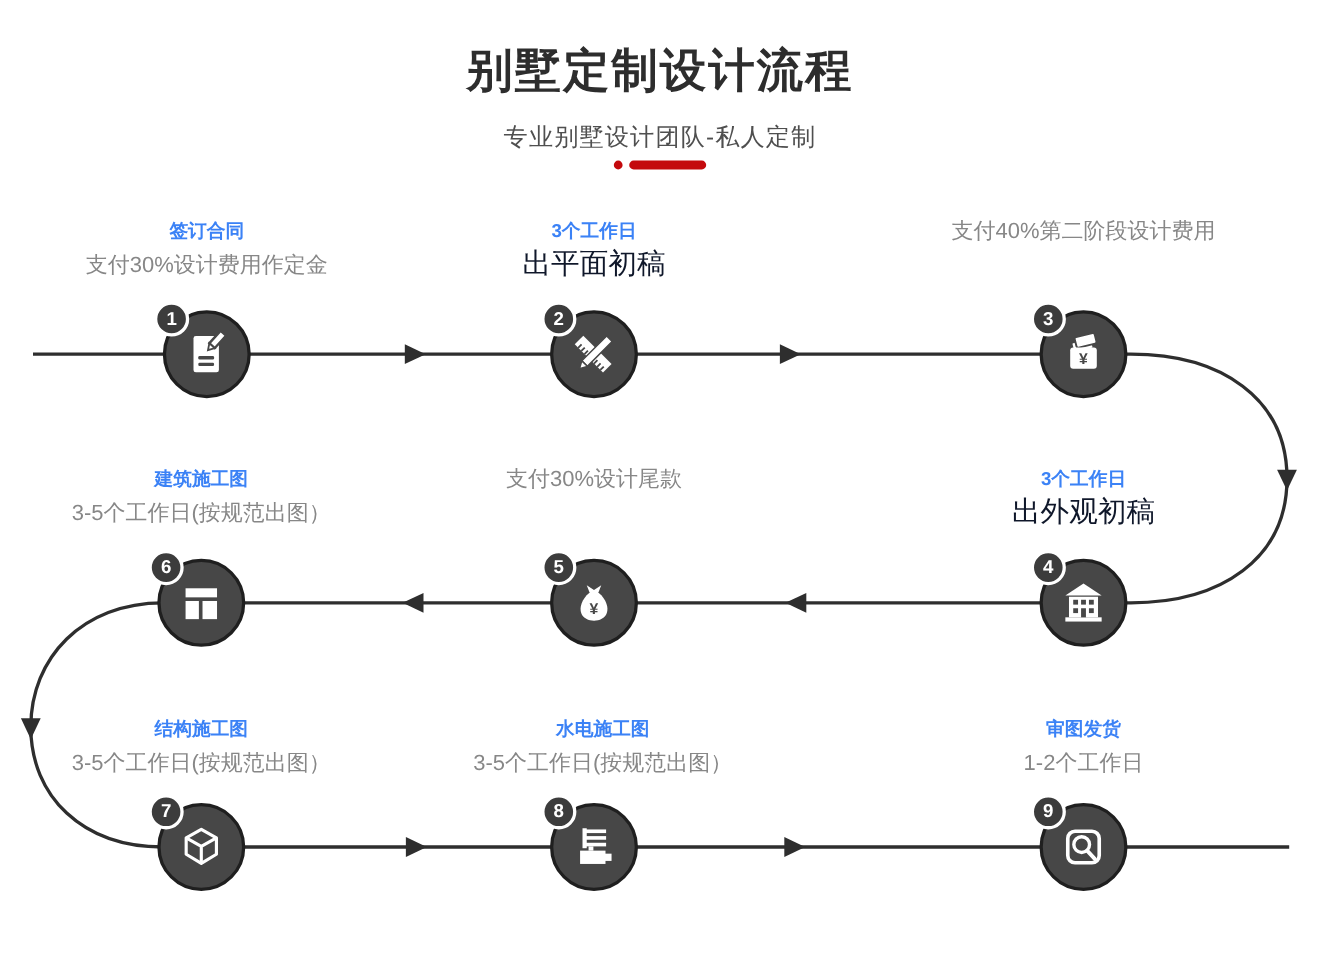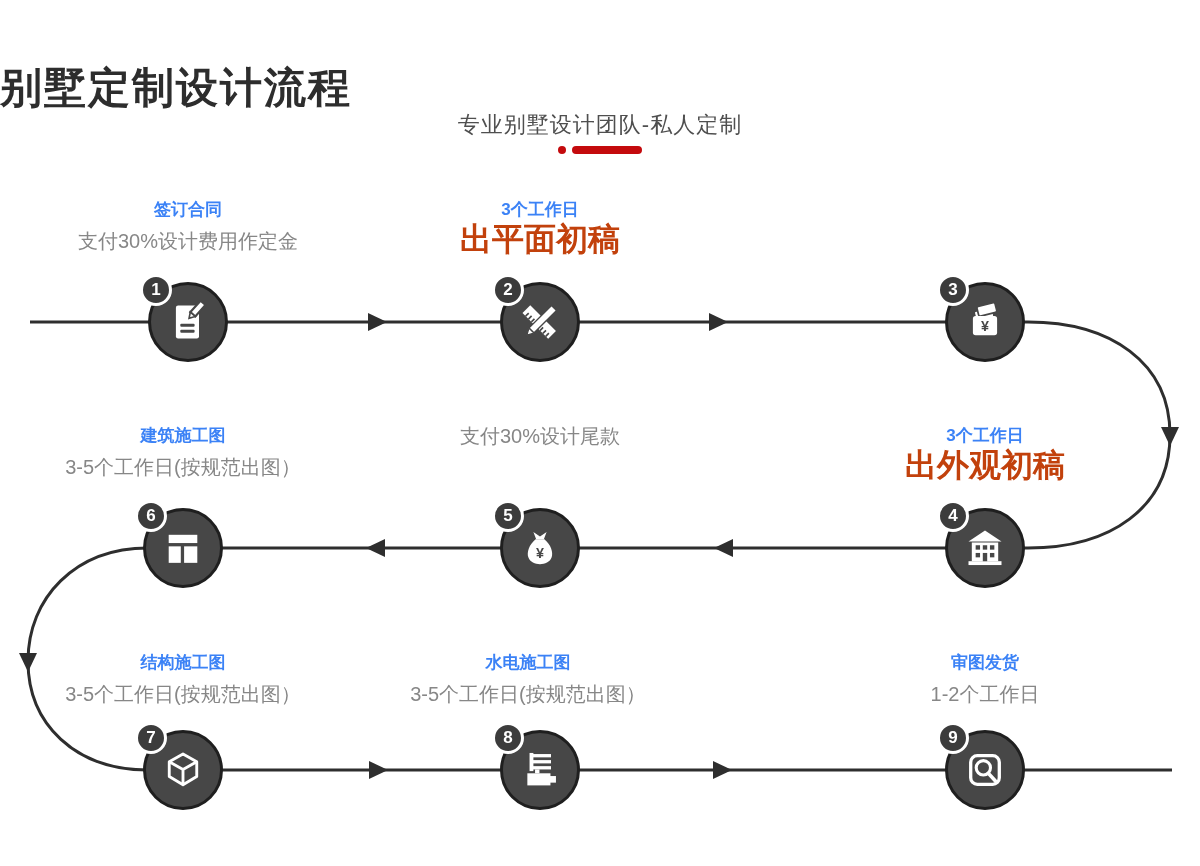--- a/index.html
+++ b/index.html
@@ -5,42 +5,42 @@
   html,body{margin:0;padding:0;background:#ffffff;}
   body{
     width:1200px;height:866px;position:relative;overflow:hidden;
     font-family:"Liberation Sans","DejaVu Sans",sans-serif;
     -webkit-font-smoothing:antialiased;
   }
   .stage{position:absolute;inset:0;}
 
   
   .page-title{
-    position:absolute;top:60px;left:0;width:1200px;
+    position:absolute;top:36px;left:0;width:1200px;text-align:center;
     font-size:42px;font-weight:bold;color:#2d2d2d;letter-spacing:2px;
   }
   .page-subtitle{
     position:absolute;top:110px;left:0;width:1200px;text-align:center;
     font-size:22px;color:#4f4f4f;letter-spacing:1px;
   }
   .divider{
     position:absolute;top:146px;left:0;width:1200px;
     display:flex;justify-content:center;align-items:center;gap:6px;
   }
   .divider .dot{width:8px;height:8px;border-radius:50%;background:#c40a0d;}
   .divider .bar{width:70px;height:8px;border-radius:4px;background:#c40a0d;}
 
   
   svg.flow-lines{position:absolute;left:0;top:0;z-index:1;}
 
   
   .step-label{position:absolute;width:360px;text-align:center;z-index:2;}
   .step-title{font-size:17px;font-weight:bold;color:#3b82f6;line-height:31px;}
   .step-sub{font-size:20px;color:#878787;line-height:26px;margin-top:3px;}
-  .step-sub.sub-dark{font-size:32px;font-weight:bold;color:#c2410c;line-height:29px;margin-top:0;}
+  .step-sub.sub-dark{font-size:26px;font-weight:normal;color:#0f172a;line-height:29px;margin-top:0;}
 
   
   .node{
     position:absolute;width:74px;height:74px;border-radius:50%;
     background:#474747;border:3px solid #1f1f1f;z-index:3;
     display:flex;align-items:center;justify-content:center;
   }
   .node svg.icon{width:44px;height:44px;display:block;}
   .badge{
     position:absolute;left:-11px;top:-11px;width:26px;height:26px;border-radius:50%;
@@ -74,39 +74,40 @@
 
   <div class="step-label" style="left:8px;top:194px">
     <div class="step-title">签订合同</div>
     <div class="step-sub">支付30%设计费用作定金</div>
   </div>
   <div class="step-label" style="left:360px;top:194px">
     <div class="step-title">3个工作日</div>
     <div class="step-sub sub-dark">出平面初稿</div>
   </div>
   <div class="step-label" style="left:805px;top:194px">
+    <div class="step-sub">支付40%第二阶段设计费用</div>
   </div>
 
   <div class="step-label" style="left:805px;top:420px">
     <div class="step-title">3个工作日</div>
     <div class="step-sub sub-dark">出外观初稿</div>
   </div>
   <div class="step-label" style="left:360px;top:420px">
     <div class="step-sub">支付30%设计尾款</div>
   </div>
   <div class="step-label" style="left:3px;top:420px">
     <div class="step-title">建筑施工图</div>
     <div class="step-sub">3-5个工作日(按规范出图）</div>
   </div>
 
   <div class="step-label" style="left:3px;top:647px">
     <div class="step-title">结构施工图</div>
     <div class="step-sub">3-5个工作日(按规范出图）</div>
   </div>
-  <div class="step-label" style="left:348px;top:647px">
+  <div class="step-label" style="left:368px;top:647px">
     <div class="step-title">水电施工图</div>
     <div class="step-sub">3-5个工作日(按规范出图）</div>
   </div>
   <div class="step-label" style="left:805px;top:647px">
     <div class="step-title">审图发货</div>
     <div class="step-sub">1-2个工作日</div>
   </div>
 
   <div class="node" style="left:148px;top:282px">
     <svg class="icon" viewBox="0 0 40 40">

